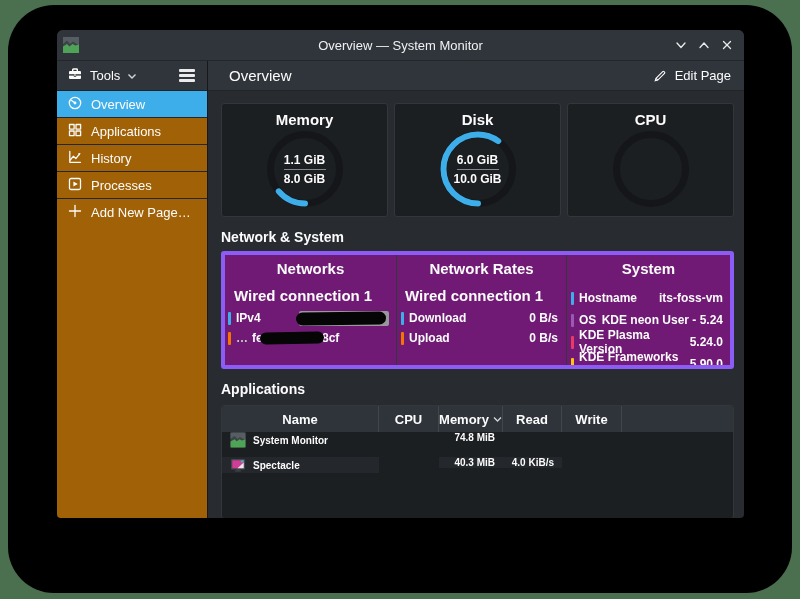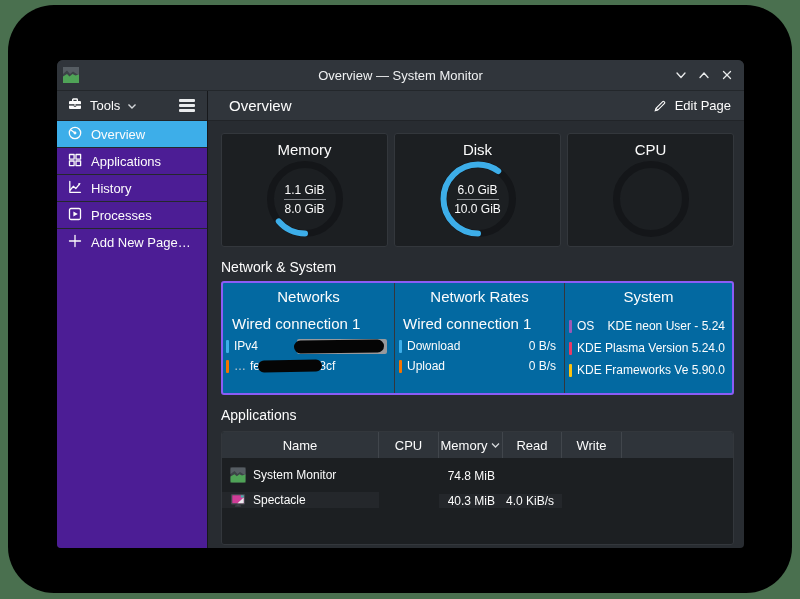--- a/index.html
+++ b/index.html
@@ -4,61 +4,61 @@
 <style>
   html,body{margin:0;padding:0;}
   body{
     width:800px;height:599px;position:relative;overflow:hidden;
     background:#4a704f;
     font-family:"Liberation Sans","DejaVu Sans",sans-serif;
     color:#fcfcfc;-webkit-font-smoothing:antialiased;
   }
   .backdrop{position:absolute;left:8px;top:5px;width:784px;height:588px;background:#000;border-radius:46px;}
   .window{
-    position:absolute;left:57px;top:60px;width:687px;height:488px;
+    position:absolute;left:57px;top:30px;width:687px;height:488px;
     background:#282c31;border-radius:6px 6px 4px 4px;overflow:hidden;
     display:flex;flex-direction:column;font-size:12px;
   }
   
   .titlebar{flex:0 0 30px;background:#30353b;display:flex;align-items:center;position:relative;border-bottom:1px solid #23272b;}
   .tb-icon{margin-left:5px;width:18px;height:18px;z-index:1;}
   .tb-title{position:absolute;left:0;right:0;text-align:center;font-size:13px;color:#eff1f2;}
   .tb-btns{margin-left:auto;display:flex;align-items:center;gap:10px;margin-right:11px;z-index:1;}
   .tb-btn{width:13px;height:13px;display:flex;align-items:center;justify-content:center;}
   .tb-btn svg{stroke:#e9ebec;stroke-width:1.3;fill:none;stroke-linecap:round;}
   
   .wbody{flex:1;display:flex;min-height:0;}
-  .sidebar{flex:0 0 150px;background:#4c1d95;display:flex;flex-direction:column;border-right:1px solid #16181b;}
+  .sidebar{flex:0 0 150px;background:#a16207;display:flex;flex-direction:column;border-right:1px solid #16181b;}
   .sb-header{flex:0 0 29px;background:#30353b;display:flex;align-items:center;padding-left:10px;border-bottom:1px solid #212428;}
   .sb-header .lbl{font-size:13px;margin-left:7px;}
   .sb-header .chev{margin-left:7px;}
   .burger{margin-left:auto;margin-right:12px;display:flex;flex-direction:column;gap:2.5px;}
   .burger i{display:block;width:16px;height:2.4px;background:#e9ebec;border-radius:1px;}
   .sb-item{height:26px;display:flex;align-items:center;gap:8px;padding-left:10px;font-size:13px;border-bottom:1px solid #24282c;}
   .sb-item svg{flex:none;}
   .sb-item.selected{background:#3daee9;}
   .sb-item.addpage{border-bottom:none;}
   .icon16 svg{stroke:#fcfcfc;fill:none;stroke-width:1.3;stroke-linecap:round;stroke-linejoin:round;}
   
   .main{flex:1;display:flex;flex-direction:column;min-width:0;}
   .page-header{flex:0 0 29px;background:#30353b;display:flex;align-items:center;padding:0 9px 0 21px;border-bottom:1px solid #212428;}
   .ph-title{font-size:15px;}
   .edit-btn{margin-left:auto;display:flex;align-items:center;gap:8px;font-size:13px;padding:3px 4px;border-radius:2px;}
   .edit-btn svg{stroke:#fcfcfc;fill:none;stroke-width:1.1;}
-  .content{flex:1;padding:12px 10px 4px 13px;display:flex;flex-direction:column;}
+  .content{flex:1;padding:12px 10px 4px 13px;display:flex;flex-direction:column;font-weight:bold;}
   
   .cards-row{display:flex;gap:6px;height:114px;}
   .card{flex:1;background:#1c1f22;border:1px solid #33373c;border-radius:3px;position:relative;}
   .card-title{text-align:center;font-size:15px;margin-top:7px;}
   .gauge{position:absolute;left:50%;top:25px;transform:translateX(-50%);}
   .gauge-text{position:absolute;left:0;right:0;top:25px;height:80px;display:flex;flex-direction:column;align-items:center;justify-content:center;font-size:12px;}
   .gauge-text .sep{width:42px;border-top:1px solid #84888c;margin:2px 0;}
   
   .section-label{font-size:14px;margin:12px 0 6px;}
-  .net-panel{height:110px;background:#0369a1;border:2px solid #8b5cf6;border-radius:3px;display:flex;overflow:hidden;}
+  .net-panel{height:110px;background:#701a75;border:4px solid #8b5cf6;border-radius:3px;display:flex;overflow:hidden;}
   .net-col{padding-top:5px;box-sizing:border-box;}
   .net-col.c1{width:171px;}
   .net-col.c2{width:170px;border-left:1px solid #33373c;}
   .net-col.c3{flex:1;border-left:1px solid #33373c;}
   .panel-title{text-align:center;font-size:15px;height:24px;}
   .conn{font-size:15px;padding:3px 0 4px 9px;}
   .nrow{height:20px;display:flex;align-items:center;padding-left:3px;font-size:12px;}
   .bar{width:3px;height:13px;border-radius:1px;margin-right:5px;flex:none;background:#3daee9;}
   .pill{width:90px;height:15px;background:#97999c;border-radius:2px;margin-left:auto;margin-right:7px;position:relative;}
   .blob{position:absolute;left:-3px;right:3px;top:1px;height:13px;background:#050505;border-radius:7px;transform:rotate(-.7deg);}
@@ -69,21 +69,21 @@
   .srow{height:22px;display:flex;align-items:center;padding-left:4px;font-size:12px;}
   .srow .val{margin-left:auto;padding-right:7px;}
   .sys-rows{margin-top:3px;}
   
   .apps-card{margin-top:2px;height:112px;background:#1c1f22;border:1px solid #33373c;border-radius:3px;overflow:hidden;}
   .thead{display:flex;height:26px;background:#2f343a;}
   .th{display:flex;align-items:center;justify-content:center;font-size:13px;border-right:1px solid #41464c;box-sizing:border-box;}
   .th.filler{border-right:none;}
   .c-name{width:157px;}.c-cpu{width:60px;}.c-mem{width:64px;}.c-read{width:59px;}.c-write{width:60px;}.filler{flex:1;}
   .th svg{margin-left:4px;stroke:#d4d7da;fill:none;stroke-width:1.3;}
-  .trow{display:flex;height:25px;align-items:flex-end;font-size:12px;}
+  .trow{display:flex;height:25px;align-items:flex-start;font-size:10px;}
   .cell{display:flex;align-items:center;box-sizing:border-box;}
   .cell.name{padding-left:8px;gap:7px;}
   .cell.num{justify-content:flex-end;padding-right:8px;}
   .trow.alt .cell:not(.filler){background:#24272b;}
 </style>
 </head>
 <body>
 
 <div class="backdrop"></div>
 
@@ -277,20 +277,25 @@
             <div class="nrow" style="padding-left:4px">
               <span class="bar" style="background: rgb(246, 116, 0);"></span>
               <span>Upload</span>
               <span class="nval">0 B/s</span>
             </div>
           </div>
 
           <div class="net-col c3">
             <div class="panel-title">System</div>
             <div class="sys-rows">
+              <div class="srow">
+                <span class="bar" style="background: rgb(61, 174, 233);"></span>
+                <span>Hostname</span>
+                <span class="val">its-foss-vm</span>
+              </div>
               <div class="srow">
                 <span class="bar" style="background: rgb(155, 89, 182);"></span>
                 <span>OS</span>
                 <span class="val">KDE neon User - 5.24</span>
               </div>
               <div class="srow">
                 <span class="bar" style="background: rgb(233, 58, 102);"></span>
                 <span>KDE Plasma Version</span>
                 <span class="val">5.24.0</span>
               </div>

